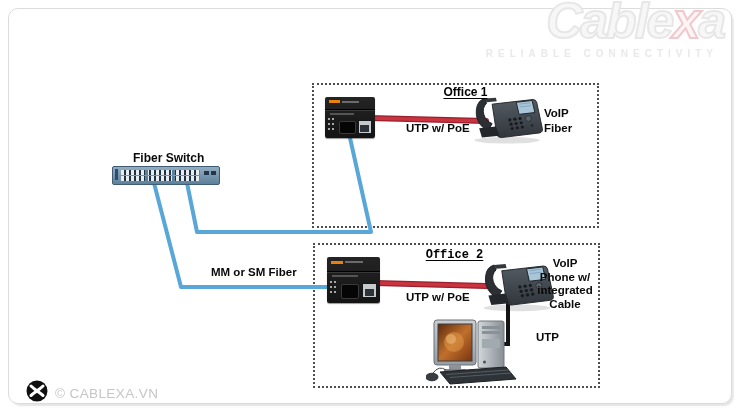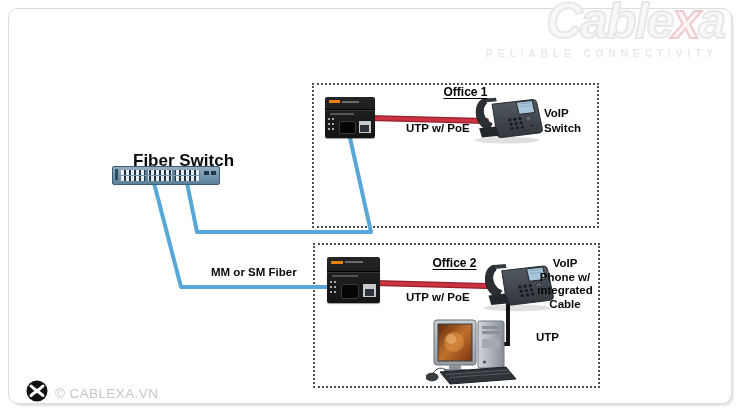--- a/index.html
+++ b/index.html
@@ -17,23 +17,23 @@
   .brand-tagline{position:absolute;top:48px;right:22px;z-index:1;
       font:700 10px "Liberation Sans",sans-serif;letter-spacing:5px;color:#e9e9e9;}
   
   .office-box{position:absolute;border:2px dotted #4d4d4d;z-index:0;background:transparent;}
   #office1-box{left:312px;top:83px;width:283px;height:141px;}
   #office2-box{left:313px;top:243px;width:283px;height:141px;}
   .office-title{position:absolute;z-index:3;text-align:center;
       font:700 12px "Liberation Sans",sans-serif;color:#000;
       text-decoration:underline;text-underline-offset:2px;}
   #office1-title{left:324px;top:85px;width:283px;}
-  #office2-title{left:313px;top:256px;width:283px;}
+  #office2-title{left:313px;top:248px;width:283px;font-family:Liberation Mono, monospace;}
   .lbl{position:absolute;z-index:3;font:700 11.5px "Liberation Sans",sans-serif;color:#0a0a0a;white-space:nowrap;}
-  #switch-label{left:133px;top:151px;font-size:17px;}
+  #switch-label{left:133px;top:151px;font-size:12px;}
   #fiber-label{left:211px;top:266px;}
   #utp1-label{left:406px;top:122px;}
   #utp2-label{left:406px;top:291px;}
   #utp-pc-label{left:536px;top:331px;}
   #voip1-caption{left:544px;top:106px;line-height:15px;}
   #voip2-caption{left:527px;top:257px;width:76px;text-align:center;line-height:13.5px;white-space:normal;}
   
   #cables{position:absolute;left:0;top:0;z-index:1;}
   
   .switch{position:absolute;left:112px;top:166px;width:106px;height:17px;z-index:2;
@@ -157,21 +157,21 @@
   </g>
   <circle cx="65" cy="27.5" r="3.2" fill="#5a626b" stroke="#2b3036"></circle>
   <circle cx="69" cy="35" r="1.4" fill="#20262c"></circle>
   <path d="M18 6 Q10 8 9 18 Q8 28 14 35 Q17 39 22 40 L26 33 Q19 30 17 23 Q15 16 20 11 Z" fill="#2c3035" stroke="#1b1f23"></path>
   <path d="M12 38 L30 36 L34 46 L15 48 Z" fill="#23272c"></path>
   <path d="M18 6 L30 5 L31 9 L20 10 Z" fill="#33383d"></path>
 </svg>
 
 <div class="lbl" id="voip1-caption">
   <div>VoIP</div>
-  <div>Switch</div>
+  <div>Fiber</div>
 </div>
 
 <span class="lbl" id="fiber-label">MM or SM Fiber</span>
 
 <div class="office-box" id="office2-box"></div>
 <span class="office-title" id="office2-title">Office 2</span>
 
 <div class="converter" id="converter2">
   <span class="conv-brand"></span>
   <span class="conv-brand-text"></span>

